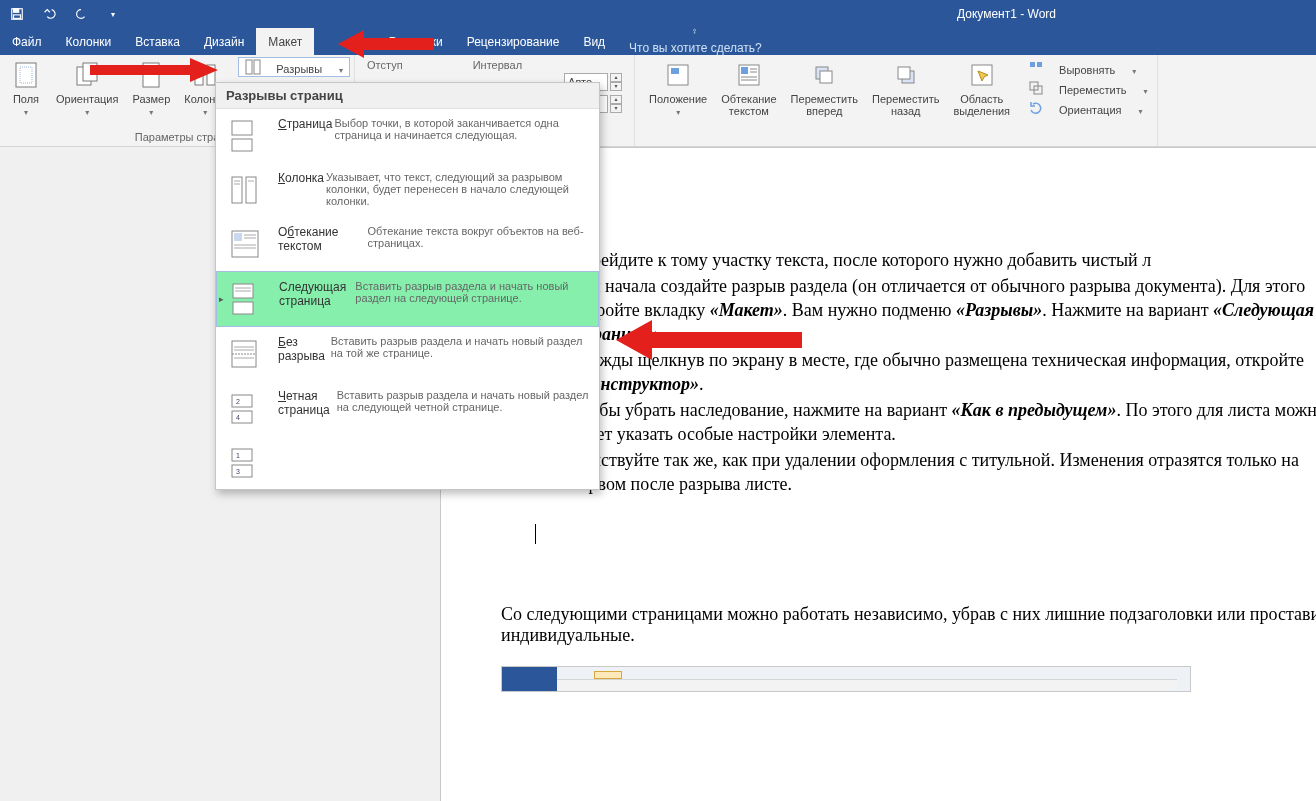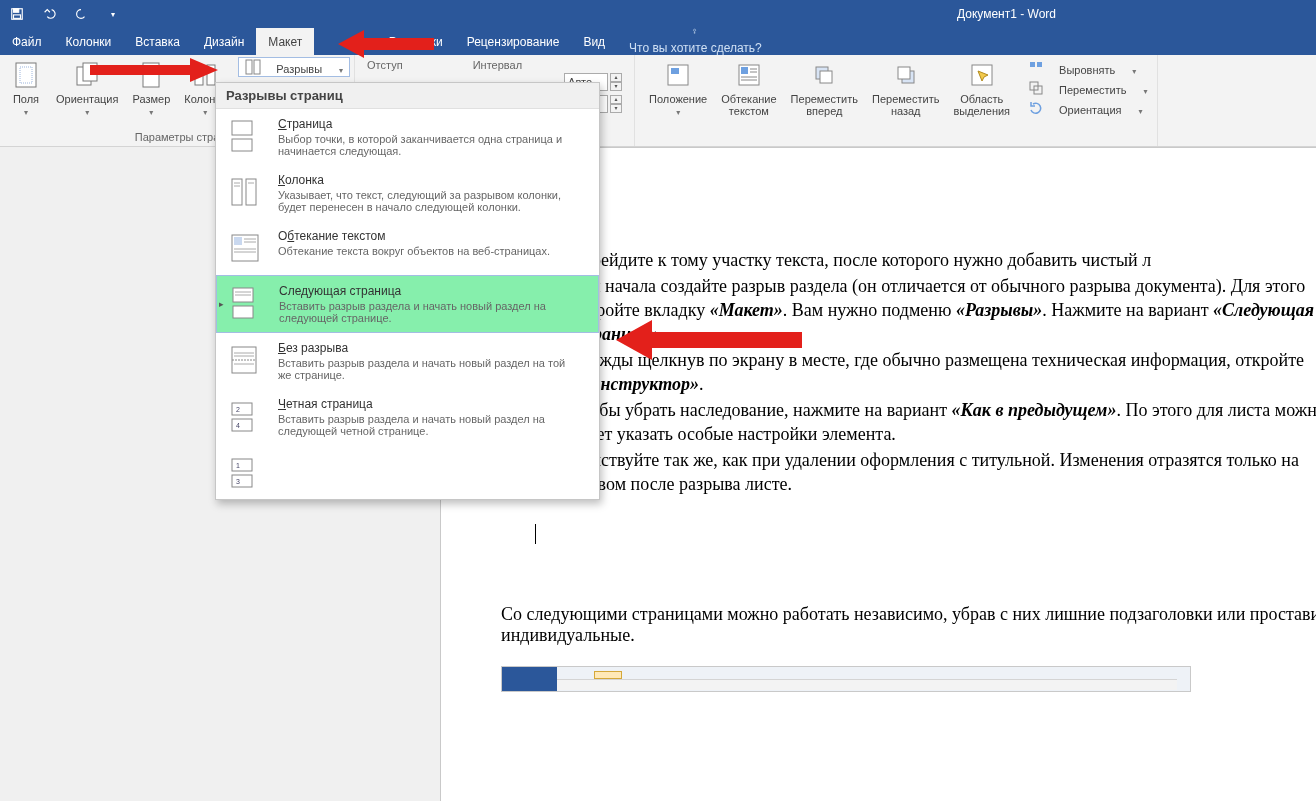--- a/index.html
+++ b/index.html
@@ -37,21 +37,21 @@
 .heading-row { display: flex; gap: 70px; color: #666; font-size: 11px; padding: 2px 8px; }
 
 
 .dropdown { position: absolute; top: 82px; left: 215px; width: 385px; background: #fff; border: 1px solid #c6c6c6; box-shadow: 2px 4px 8px rgba(0,0,0,0.25); z-index: 20; }
 .dd-header { background: #f0f0f0; font-weight: bold; color: #444; font-size: 13px; padding: 5px 10px; border-bottom: 1px solid #e0e0e0; }
 .dd-item { display: flex; gap: 14px; padding: 8px 10px; }
 .dd-item.sel { background: #86efac; border: 1px solid #a3bde3; position: relative; }
 .dd-item.sel::before { content: "▸"; position: absolute; left: 2px; top: 50%; transform: translateY(-50%); font-size: 9px; color: #555; }
 .dd-icon { width: 38px; height: 38px; flex-shrink: 0; display: flex; align-items: center; justify-content: center; }
 .dd-icon svg { width: 34px; height: 34px; }
-.dd-text { display: flex; flex-direction: column; gap: 2px; }
+.dd-text { display: flex; flex-direction: row; gap: 2px; }
 .dd-title { color: #333; font-size: 12px; }
 .dd-desc { color: #666; font-size: 11px; max-width: 300px; }
 
 
 .docarea { position: absolute; top: 147px; left: 0; right: 0; bottom: 0; background: #f0f0f0; overflow: hidden; }
 .page { position: absolute; top: 0; left: 440px; width: 960px; background: #fff; border: 1px solid #c9c9c9; min-height: 1100px; padding: 100px 60px 40px 60px; }
 .page ol { margin-left: 70px; font-family: "Times New Roman", serif; font-size: 18px; color: #000; }
 .page ol li { margin-bottom: 2px; line-height: 24px; }
 .page p { font-family: "Times New Roman", serif; font-size: 18px; margin-top: 60px; margin-left: 0; }
 .emph { font-weight: bold; font-style: italic; }

